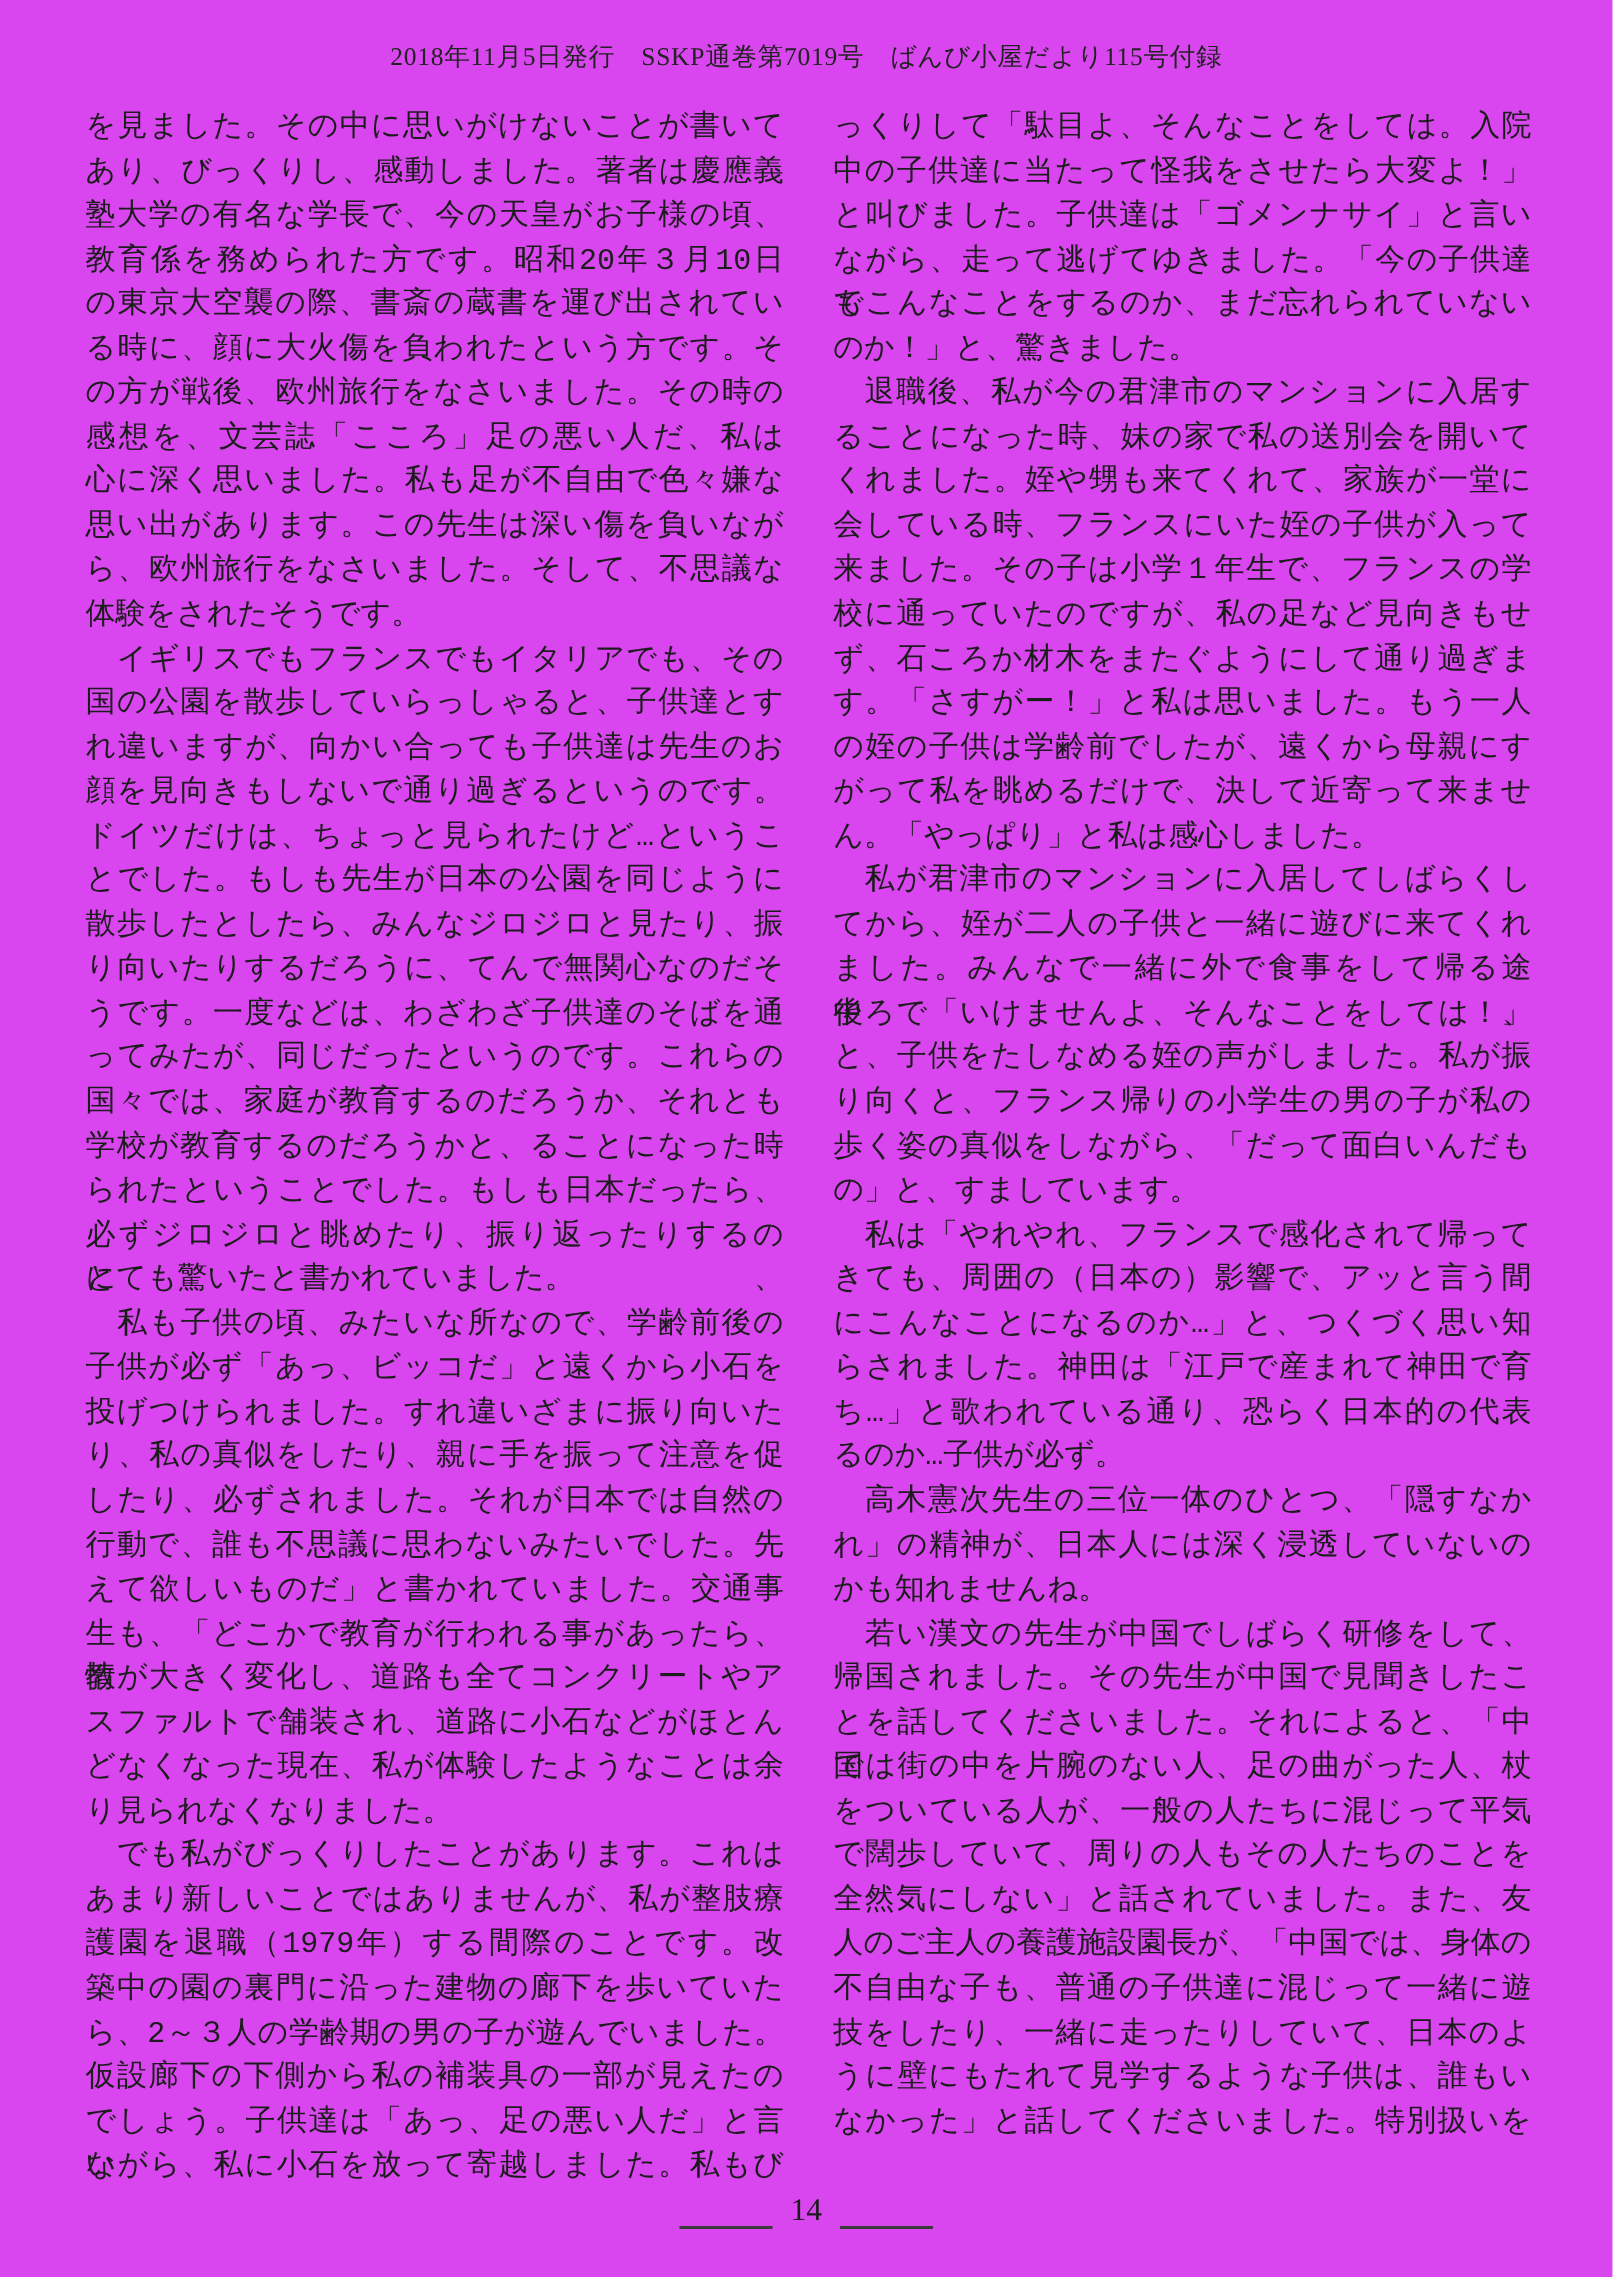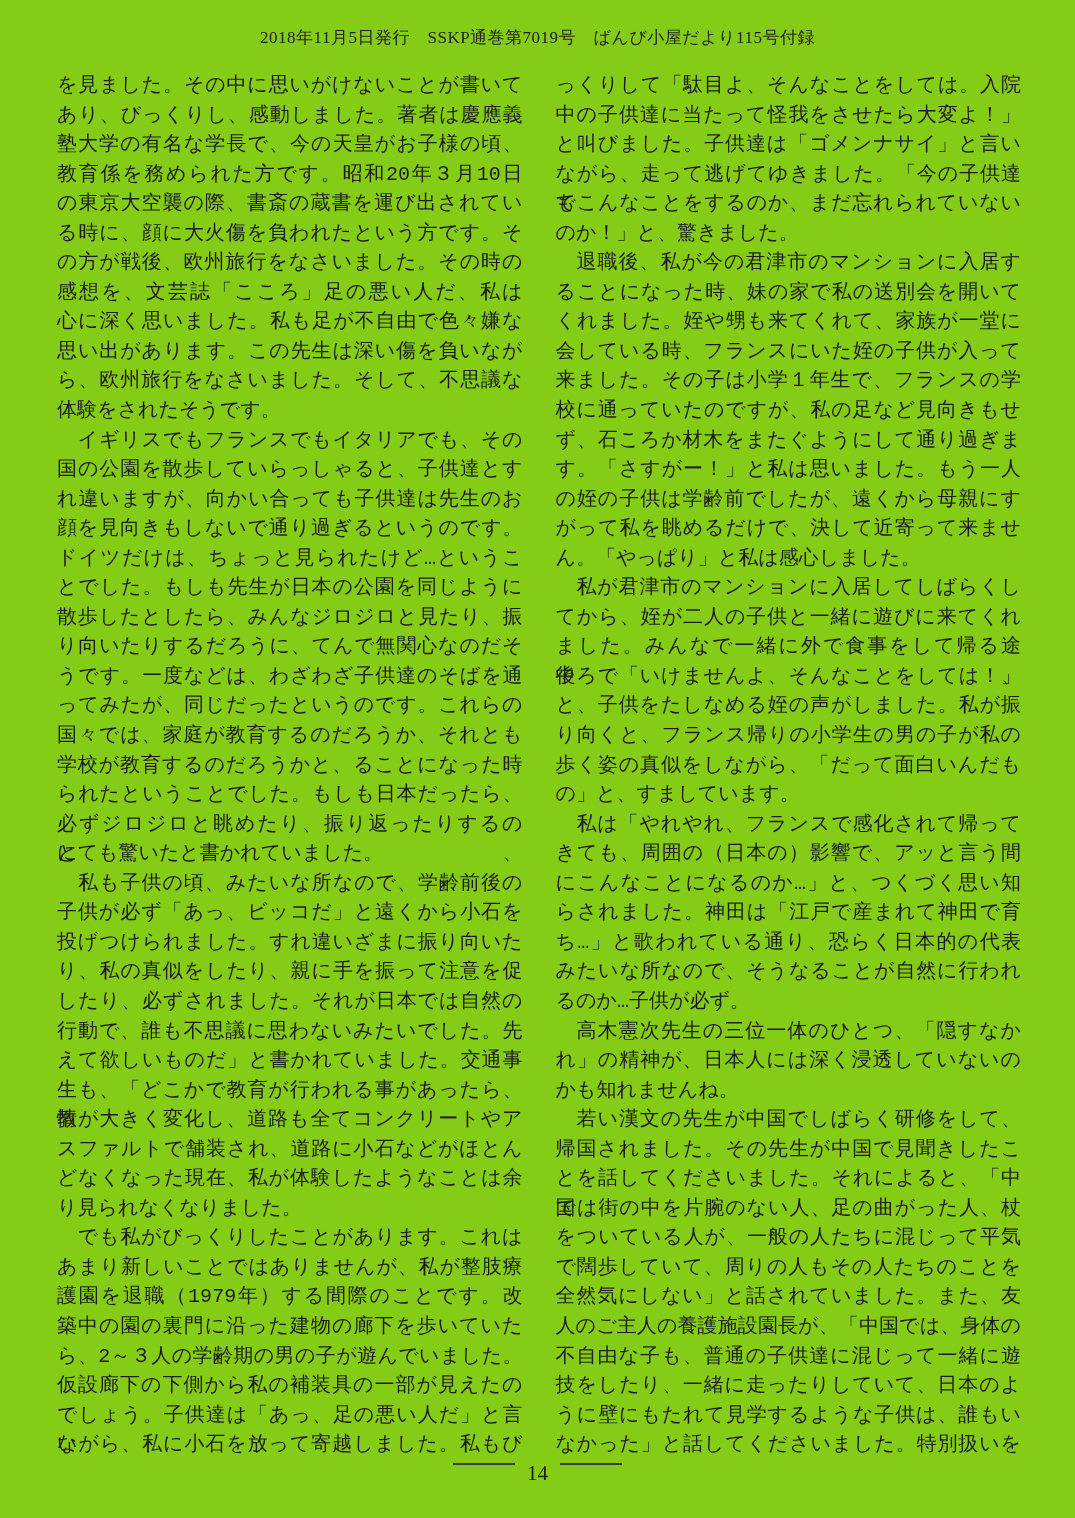--- a/index.html
+++ b/index.html
@@ -5,21 +5,21 @@
   * { margin: 0; padding: 0; box-sizing: border-box; }
   html, body { background: #ffffff; }
   body {
     width: 1075px; height: 1518px;
     font-family: "Liberation Serif", "DejaVu Serif", serif;
     color: #1c1c1c;
   }
   .page {
     position: relative;
     width: 1075px; height: 1518px;
-    background: #84cc16;
+    background: #d946ef;
     overflow: hidden;
   }
   .header {
     position: absolute;
     top: 26px; left: 0; width: 100%;
     text-align: center;
     font-size: 17px;
     letter-spacing: 0.5px;
     color: #222;
   }
@@ -42,21 +42,21 @@
     text-align: justify;
     text-align-last: justify;
   }
   .line.p-end {
     text-align-last: left;
   }
   .footer {
     position: absolute;
     top: 1463px; left: 0; width: 100%;
     display: flex;
-    align-items: flex-start;
+    align-items: flex-end;
     justify-content: center;
     gap: 12px;
   }
   .page-rule {
     width: 62px; height: 0;
     border-top: 2px solid #3a3a3a;
   }
   .page-num {
     font-size: 21px;
     color: #1c1c1c;
@@ -144,21 +144,20 @@
         <div class="line">後ろで「いけませんよ、そんなことをしては！」</div>
         <div class="line">と、子供をたしなめる姪の声がしました。私が振</div>
         <div class="line">り向くと、フランス帰りの小学生の男の子が私の</div>
         <div class="line">歩く姿の真似をしながら、「だって面白いんだも</div>
         <div class="line p-end">の」と、すましています。</div>
         <div class="line">　私は「やれやれ、フランスで感化されて帰って</div>
         <div class="line">きても、周囲の（日本の）影響で、アッと言う間</div>
         <div class="line">にこんなことになるのか…」と、つくづく思い知</div>
         <div class="line">らされました。神田は「江戸で産まれて神田で育</div>
         <div class="line">ち…」と歌われている通り、恐らく日本的の代表</div>
-        <div class="line">みたいな所なので、そうなることが自然に行われ</div>
         <div class="line p-end">るのか…子供が必ず。</div>
         <div class="line">　高木憲次先生の三位一体のひとつ、「隠すなか</div>
         <div class="line">れ」の精神が、日本人には深く浸透していないの</div>
         <div class="line p-end">かも知れませんね。</div>
         <div class="line">　若い漢文の先生が中国でしばらく研修をして、</div>
         <div class="line">帰国されました。その先生が中国で見聞きしたこ</div>
         <div class="line">とを話してくださいました。それによると、「中国</div>
         <div class="line">では街の中を片腕のない人、足の曲がった人、杖</div>
         <div class="line">をついている人が、一般の人たちに混じって平気</div>
         <div class="line">で闊歩していて、周りの人もその人たちのことを</div>

